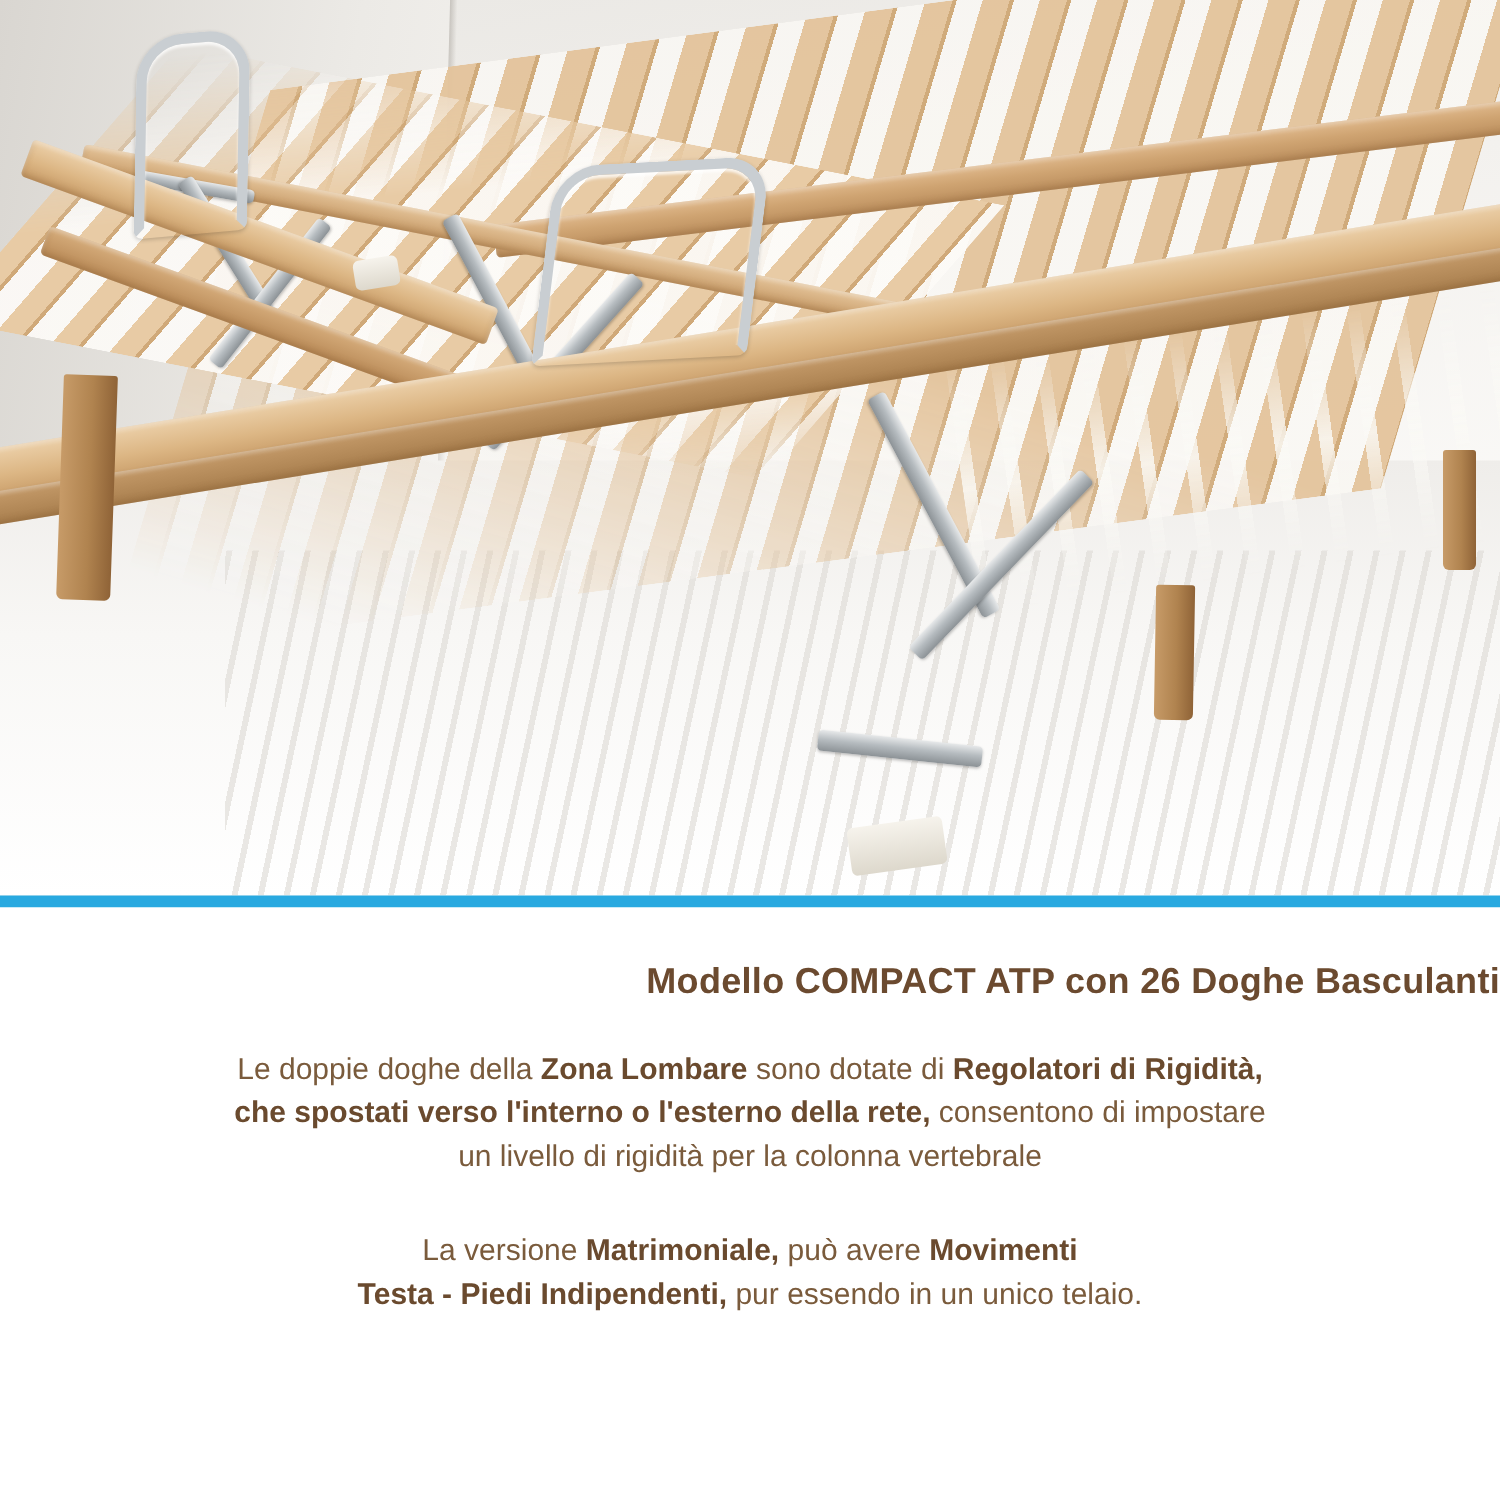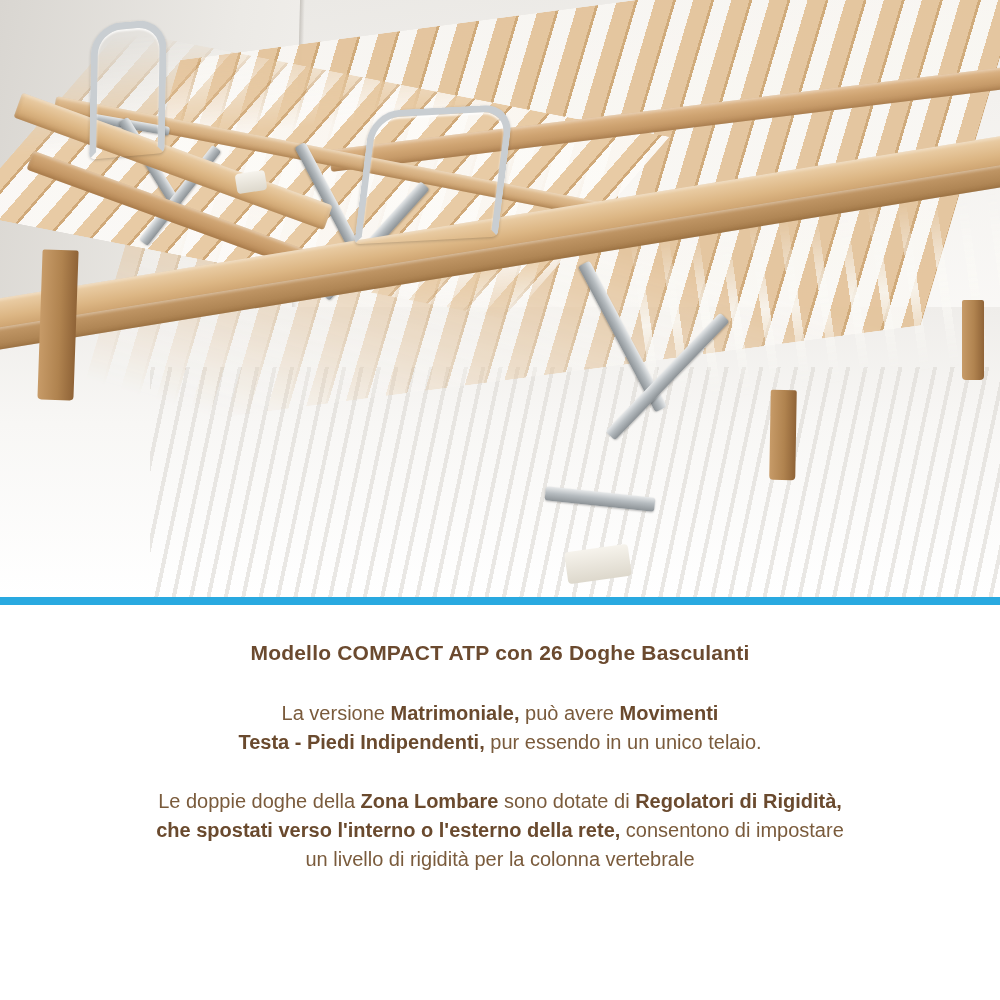--- a/index.html
+++ b/index.html
@@ -240,24 +240,25 @@
   .text-panel {
     position: absolute;
     left: 0; top: 605px;
     width: 1000px; height: 395px;
     background: #ffffff;
     text-align: center;
     color: #6b4a2f;
   }
   .headline {
     margin: 36px 0 0 0;
-    font-size: 21px;
+    font-size: 24px;
     font-weight: bold;
     color: #6b4a2f;
     letter-spacing: .2px;
+    text-align: right;
   }
   .para {
     margin: 30px 40px 0 40px;
     font-size: 20px;
     line-height: 1.45;
     color: #7a5b3c;
   }
   .para .b {
     font-weight: bold;
     color: #6a4a2e;
@@ -317,26 +318,26 @@
       <div class="handle handle-2"></div>
     </div>
   </div>
 
   <div class="divider"></div>
 
   <div class="text-panel">
 
     <div class="headline">Modello COMPACT ATP con 26 Doghe Basculanti</div>
 
-    <div class="para para2">
-      <span>La versione </span><span class="b">Matrimoniale,</span><span> può avere </span><span class="b">Movimenti</span><br>
-      <span class="b">Testa - Piedi Indipendenti,</span><span> pur essendo in un unico telaio.</span>
-    </div>
-
     <div class="para">
       <span>Le doppie doghe della </span><span class="b">Zona Lombare</span><span> sono dotate di </span><span class="b">Regolatori di Rigidità,</span><br>
       <span class="b">che spostati verso l'interno o l'esterno della rete,</span><span> consentono di impostare</span><br>
       <span>un livello di rigidità per la colonna vertebrale</span>
     </div>
 
+    <div class="para para2">
+      <span>La versione </span><span class="b">Matrimoniale,</span><span> può avere </span><span class="b">Movimenti</span><br>
+      <span class="b">Testa - Piedi Indipendenti,</span><span> pur essendo in un unico telaio.</span>
+    </div>
+
   </div>
 
 </div>
 
 </body></html>

